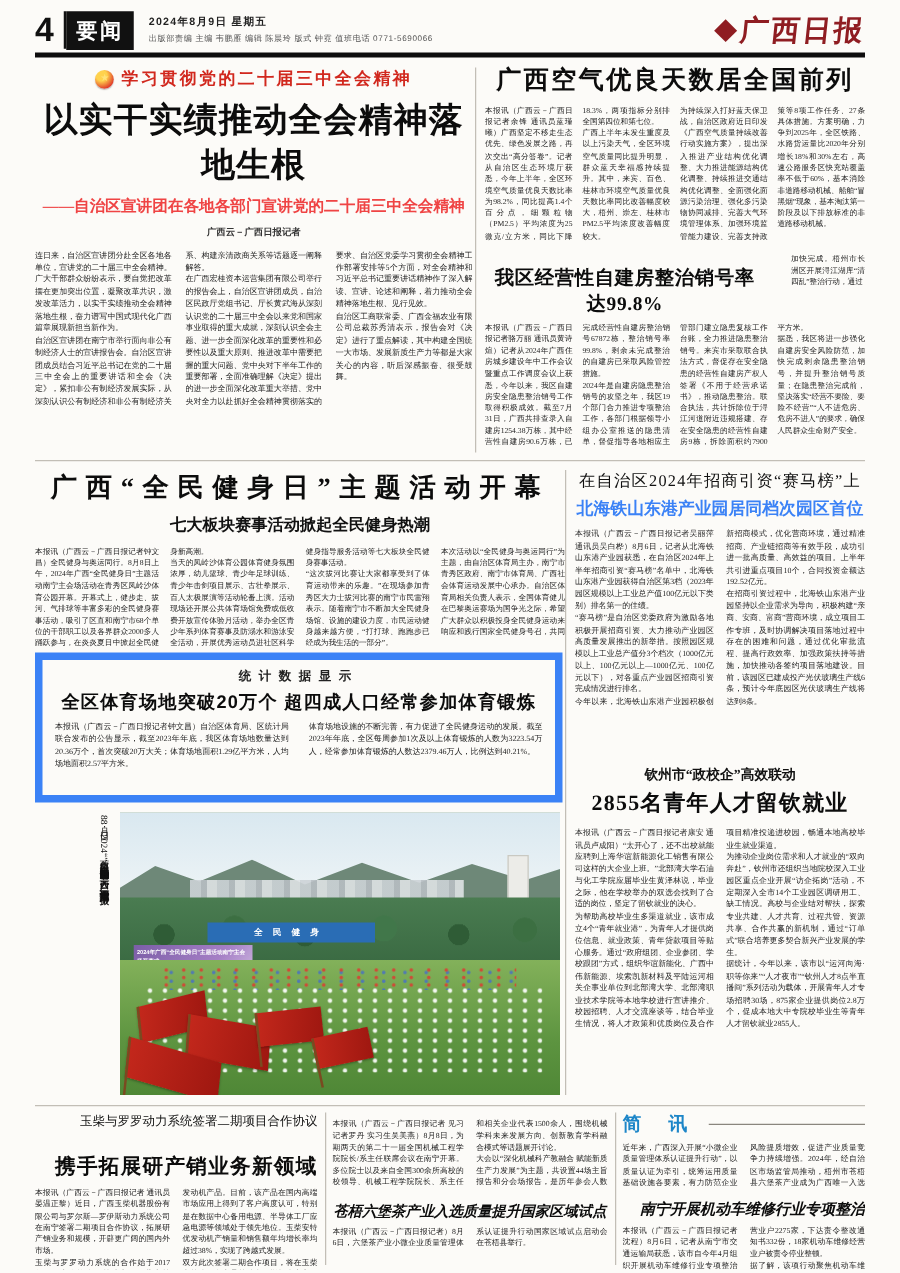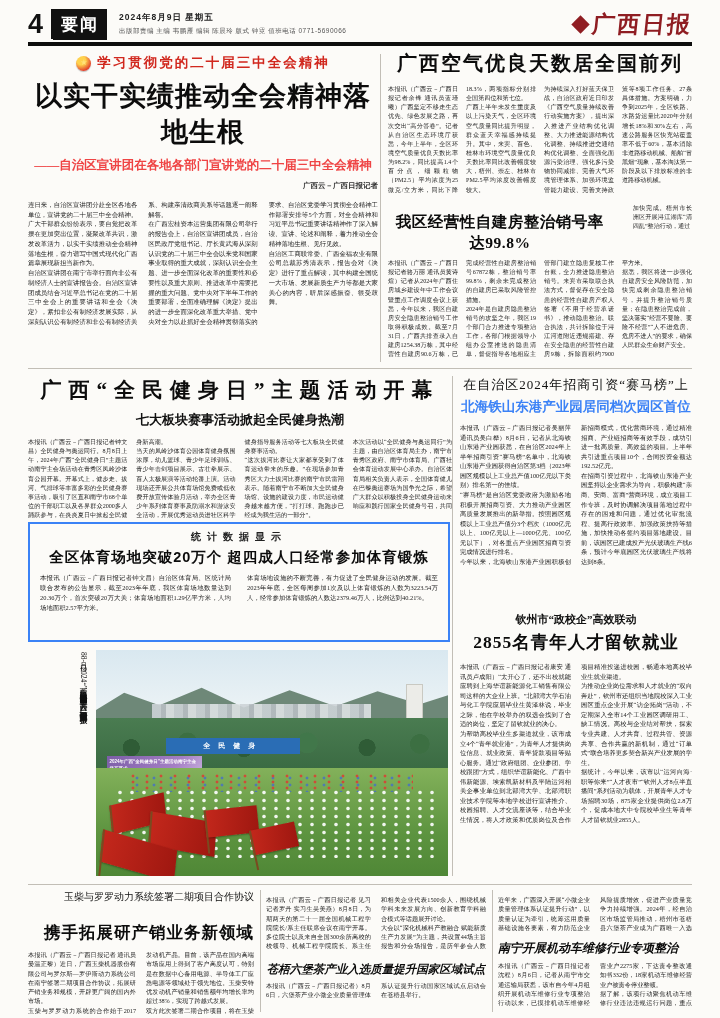--- a/index.html
+++ b/index.html
@@ -28,39 +28,39 @@
   .lead{left:28px;top:54px;width:350px;}
   .kicker-row{display:flex;justify-content:center;align-items:center;gap:6px;}
   .emblem{width:15px;height:15px;border-radius:50%;
           background:radial-gradient(circle at 35% 30%,#ffd24d 0 30%,#e03a2a 75%);
           display:flex;align-items:center;justify-content:center;
           font-size:8px;color:#ffe27a;line-height:1;box-shadow:0 1px 1px rgba(0,0,0,.25);}
   .kicker-red{font:900 13.5px "Liberation Sans",sans-serif;color:#d1281e;letter-spacing:2px;}
   .lead-h{margin-top:6px;text-align:center;font:900 27px "Liberation Sans","DejaVu Sans",sans-serif;
           letter-spacing:1px;color:#0c0c0c;}
   .lead-sub{margin-top:7px;text-align:center;font:bold 12.5px "Liberation Serif",serif;color:#ef4444;}
-  .lead-by{margin-top:7px;text-align:right;font:bold 7.5px "Liberation Serif",serif;color:#333;}
+  .lead-by{margin-top:7px;text-align:center;font:bold 7.5px "Liberation Serif",serif;color:#333;}
   .lead-body{margin-top:9px;height:182px;column-count:3;column-gap:11px;
              font-size:6.4px;line-height:1.52;}
   
   .air{left:388px;top:50px;width:304px;}
   .air-h{font:900 20px "Liberation Serif",serif;letter-spacing:2px;text-align:center;color:#0c0c0c;}
   .air-body{margin-top:8px;height:112px;column-count:4;column-gap:8px;font-size:6.1px;line-height:1.5;}
   .housing{left:388px;top:204px;width:304px;}
   .housing-head{display:flex;gap:21px;align-items:flex-start;}
   .housing-h{width:234px;font:900 15.5px "Liberation Serif",serif;text-align:center;
              letter-spacing:.5px;color:#0c0c0c;padding-top:8px;}
   .housing-side{width:62px;font-size:6.1px;line-height:1.5;}
   .housing-body{margin-top:5px;height:122px;column-count:4;column-gap:8px;font-size:6.1px;line-height:1.5;}
   
   .fitness{left:28px;top:376px;width:424px;}
   .fit-h{font:900 21px "Liberation Serif",serif;letter-spacing:7px;text-align:center;color:#0c0c0c;}
   .fit-sub{margin-top:7px;font:bold 13px "Liberation Sans",sans-serif;text-align:center;color:#111;}
   .fit-body{margin-top:9px;height:84px;column-count:4;column-gap:9px;font-size:6.1px;line-height:1.5;}
-  .stats{left:28px;top:522px;width:422px;height:120px;border:2px solid #3b82f6;
+  .stats{left:28px;top:522px;width:422px;height:120px;border:6px solid #3b82f6;
          box-sizing:border-box;padding:6px 10px;background:#fcfbf8;}
   .stats-label{text-align:center;font:bold 10px "Liberation Serif",serif;letter-spacing:6px;color:#222;}
   .stats-h{margin-top:4px;text-align:center;font:900 14.5px "Liberation Sans",sans-serif;
            letter-spacing:1px;color:#0c0c0c;}
   .stats-body{margin-top:6px;height:54px;column-count:2;column-gap:16px;font-size:6.4px;line-height:1.55;}
   
   .beihai{left:460px;top:376px;width:232px;}
   .bh-kicker{font:13px "Liberation Serif",serif;text-align:center;letter-spacing:1px;color:#111;}
   .bh-h{margin-top:4px;font:900 13.5px "Liberation Sans",sans-serif;text-align:center;color:#3b82f6;}
   .bh-body{margin-top:7px;height:166px;column-count:2;column-gap:10px;font-size:6.3px;line-height:1.52;}
@@ -126,21 +126,21 @@
   .jixie{left:266px;width:220px;}
   .jx-h{font:900 12.5px "Liberation Serif",serif;text-align:center;letter-spacing:.5px;color:#0c0c0c;}
   .jx-body{margin-top:5px;height:62px;column-count:2;column-gap:10px;font-size:6.2px;line-height:1.5;}
   .lb-h{margin-top:5px;font:italic 900 11.5px "Liberation Serif",serif;text-align:center;color:#0c0c0c;}
   .lb-body{margin-top:4px;height:24px;column-count:2;column-gap:10px;font-size:6.2px;line-height:1.5;}
   .briefs{left:498px;width:194px;}
   .br-head{display:flex;align-items:center;gap:8px;}
   .br-label{font:900 15px "Liberation Serif",serif;color:#1d86c8;letter-spacing:9px;white-space:nowrap;}
   .br-line{flex:1;height:1px;background:#8a867e;}
   .br-cont{margin-top:5px;height:40px;column-count:2;column-gap:10px;font-size:6.2px;line-height:1.5;}
-  .nn-h{margin-top:5px;font:italic 900 12px "Liberation Serif",serif;text-align:left;color:#0c0c0c;}
+  .nn-h{margin-top:5px;font:italic 900 12px "Liberation Serif",serif;text-align:right;color:#0c0c0c;}
   .nn-body{margin-top:4px;height:52px;column-count:2;column-gap:10px;font-size:6.2px;line-height:1.5;}
 </style>
 </head>
 <body>
 
 <div class="page">
 
   <div class="abs hdr">
     <div class="pageno">4</div>
     <div class="hdr-sep"></div>
@@ -265,19 +265,23 @@
   <div class="abs bot jixie">
     <div class="jx-body body-txt">本报讯（广西云－广西日报记者 见习记者罗丹 实习生吴美燕）8月8日，为期两天的第二十一届全国机械工程学院院长/系主任联席会议在南宁开幕。多位院士以及来自全国300余所高校的校领导、机械工程学院院长、系主任和相关企业代表1500余人，围绕机械学科未来发展方向、创新教育学科融合模式等话题展开讨论。
 大会以“深化机械科产教融合 赋能新质生产力发展”为主题，共设置44场主旨报告和分会场报告，是历年参会人数最多、规模最大的一次。中国工程院院士杨华勇、王树新、陈学东作主旨报告。分会场聚焦学科建设与学院治理、专业建设与创新育人、教学改革与质量提升、未来技术与产业升级4个专题。</div>
     <div class="lb-h">苍梧六堡茶产业入选质量提升国家区域试点</div>
     <div class="lb-body body-txt">本报讯（广西云－广西日报记者）8月6日，六堡茶产业小微企业质量管理体系认证提升行动国家区域试点启动会在苍梧县举行。</div>
   </div>
 
   <div class="abs vdiv" style="left:492px;top:890px;height:122px;"></div>
 
   <div class="abs bot briefs">
+    <div class="br-head">
+      <span class="br-label">简 讯</span>
+      <span class="br-line"></span>
+    </div>
     <div class="br-cont body-txt">近年来，广西深入开展“小微企业质量管理体系认证提升行动”，以质量认证为牵引，统筹运用质量基础设施各要素，有力防范企业风险提质增效，促进产业质量竞争力持续增强。2024年，经自治区市场监管局推动，梧州市苍梧县六堡茶产业成为广西唯一入选全国第二批小微企业质量管理体系认证提升行动国家区域试点。</div>
     <div class="nn-h">南宁开展机动车维修行业专项整治</div>
     <div class="nn-body body-txt">本报讯（广西云－广西日报记者沈程）8月6日，记者从南宁市交通运输局获悉，该市自今年4月组织开展机动车维修行业专项整治行动以来，已摸排机动车维修经营业户2275家，下达责令整改通知书332份，18家机动车维修经营业户被责令停业整顿。
 据了解，该项行动聚焦机动车维修行业违法违规运行问题，重点检查机动车维修业户是否按照备案的经营范围开展机动车维修服务、是否签发虚假机动车维修竣工出厂合格证等12个事项，通过“查处一批违法行为、规范一批经营主体、曝光一批典型案例”，切实提升机动车维修服务质量，促进南宁市机动车维修行业健康发展。</div>
   </div>
 
 </div>
 
 </body></html>

